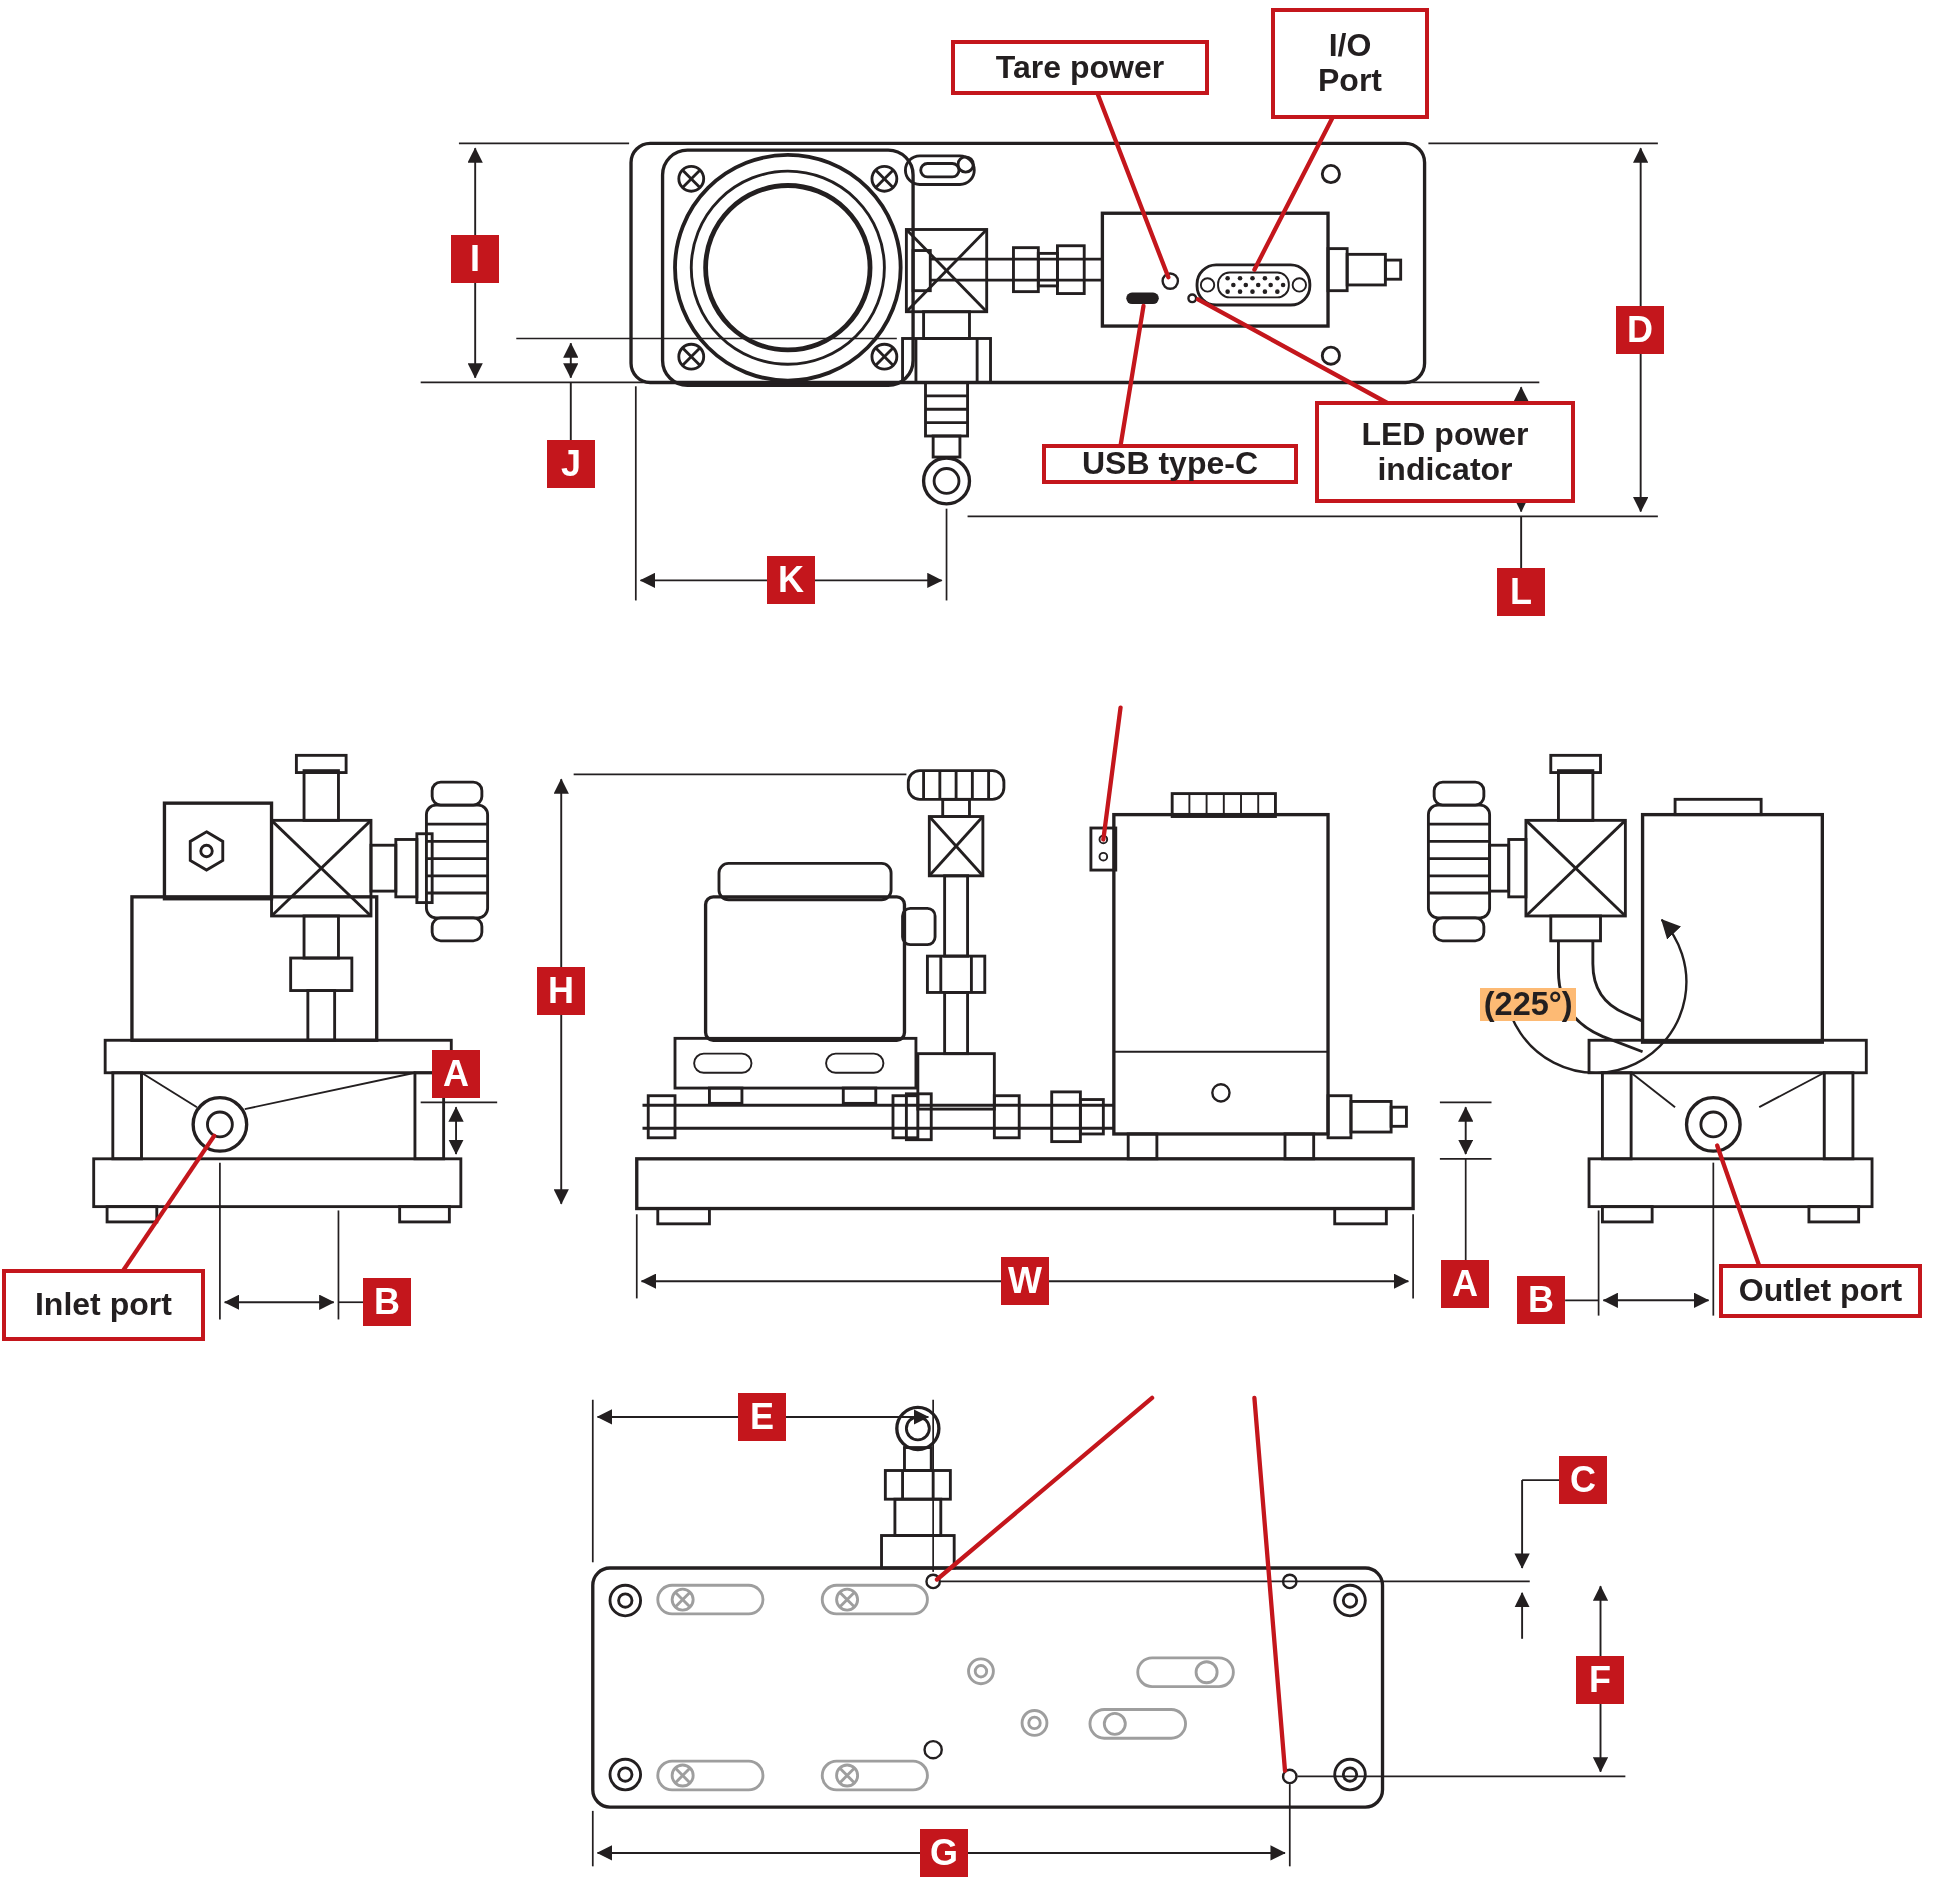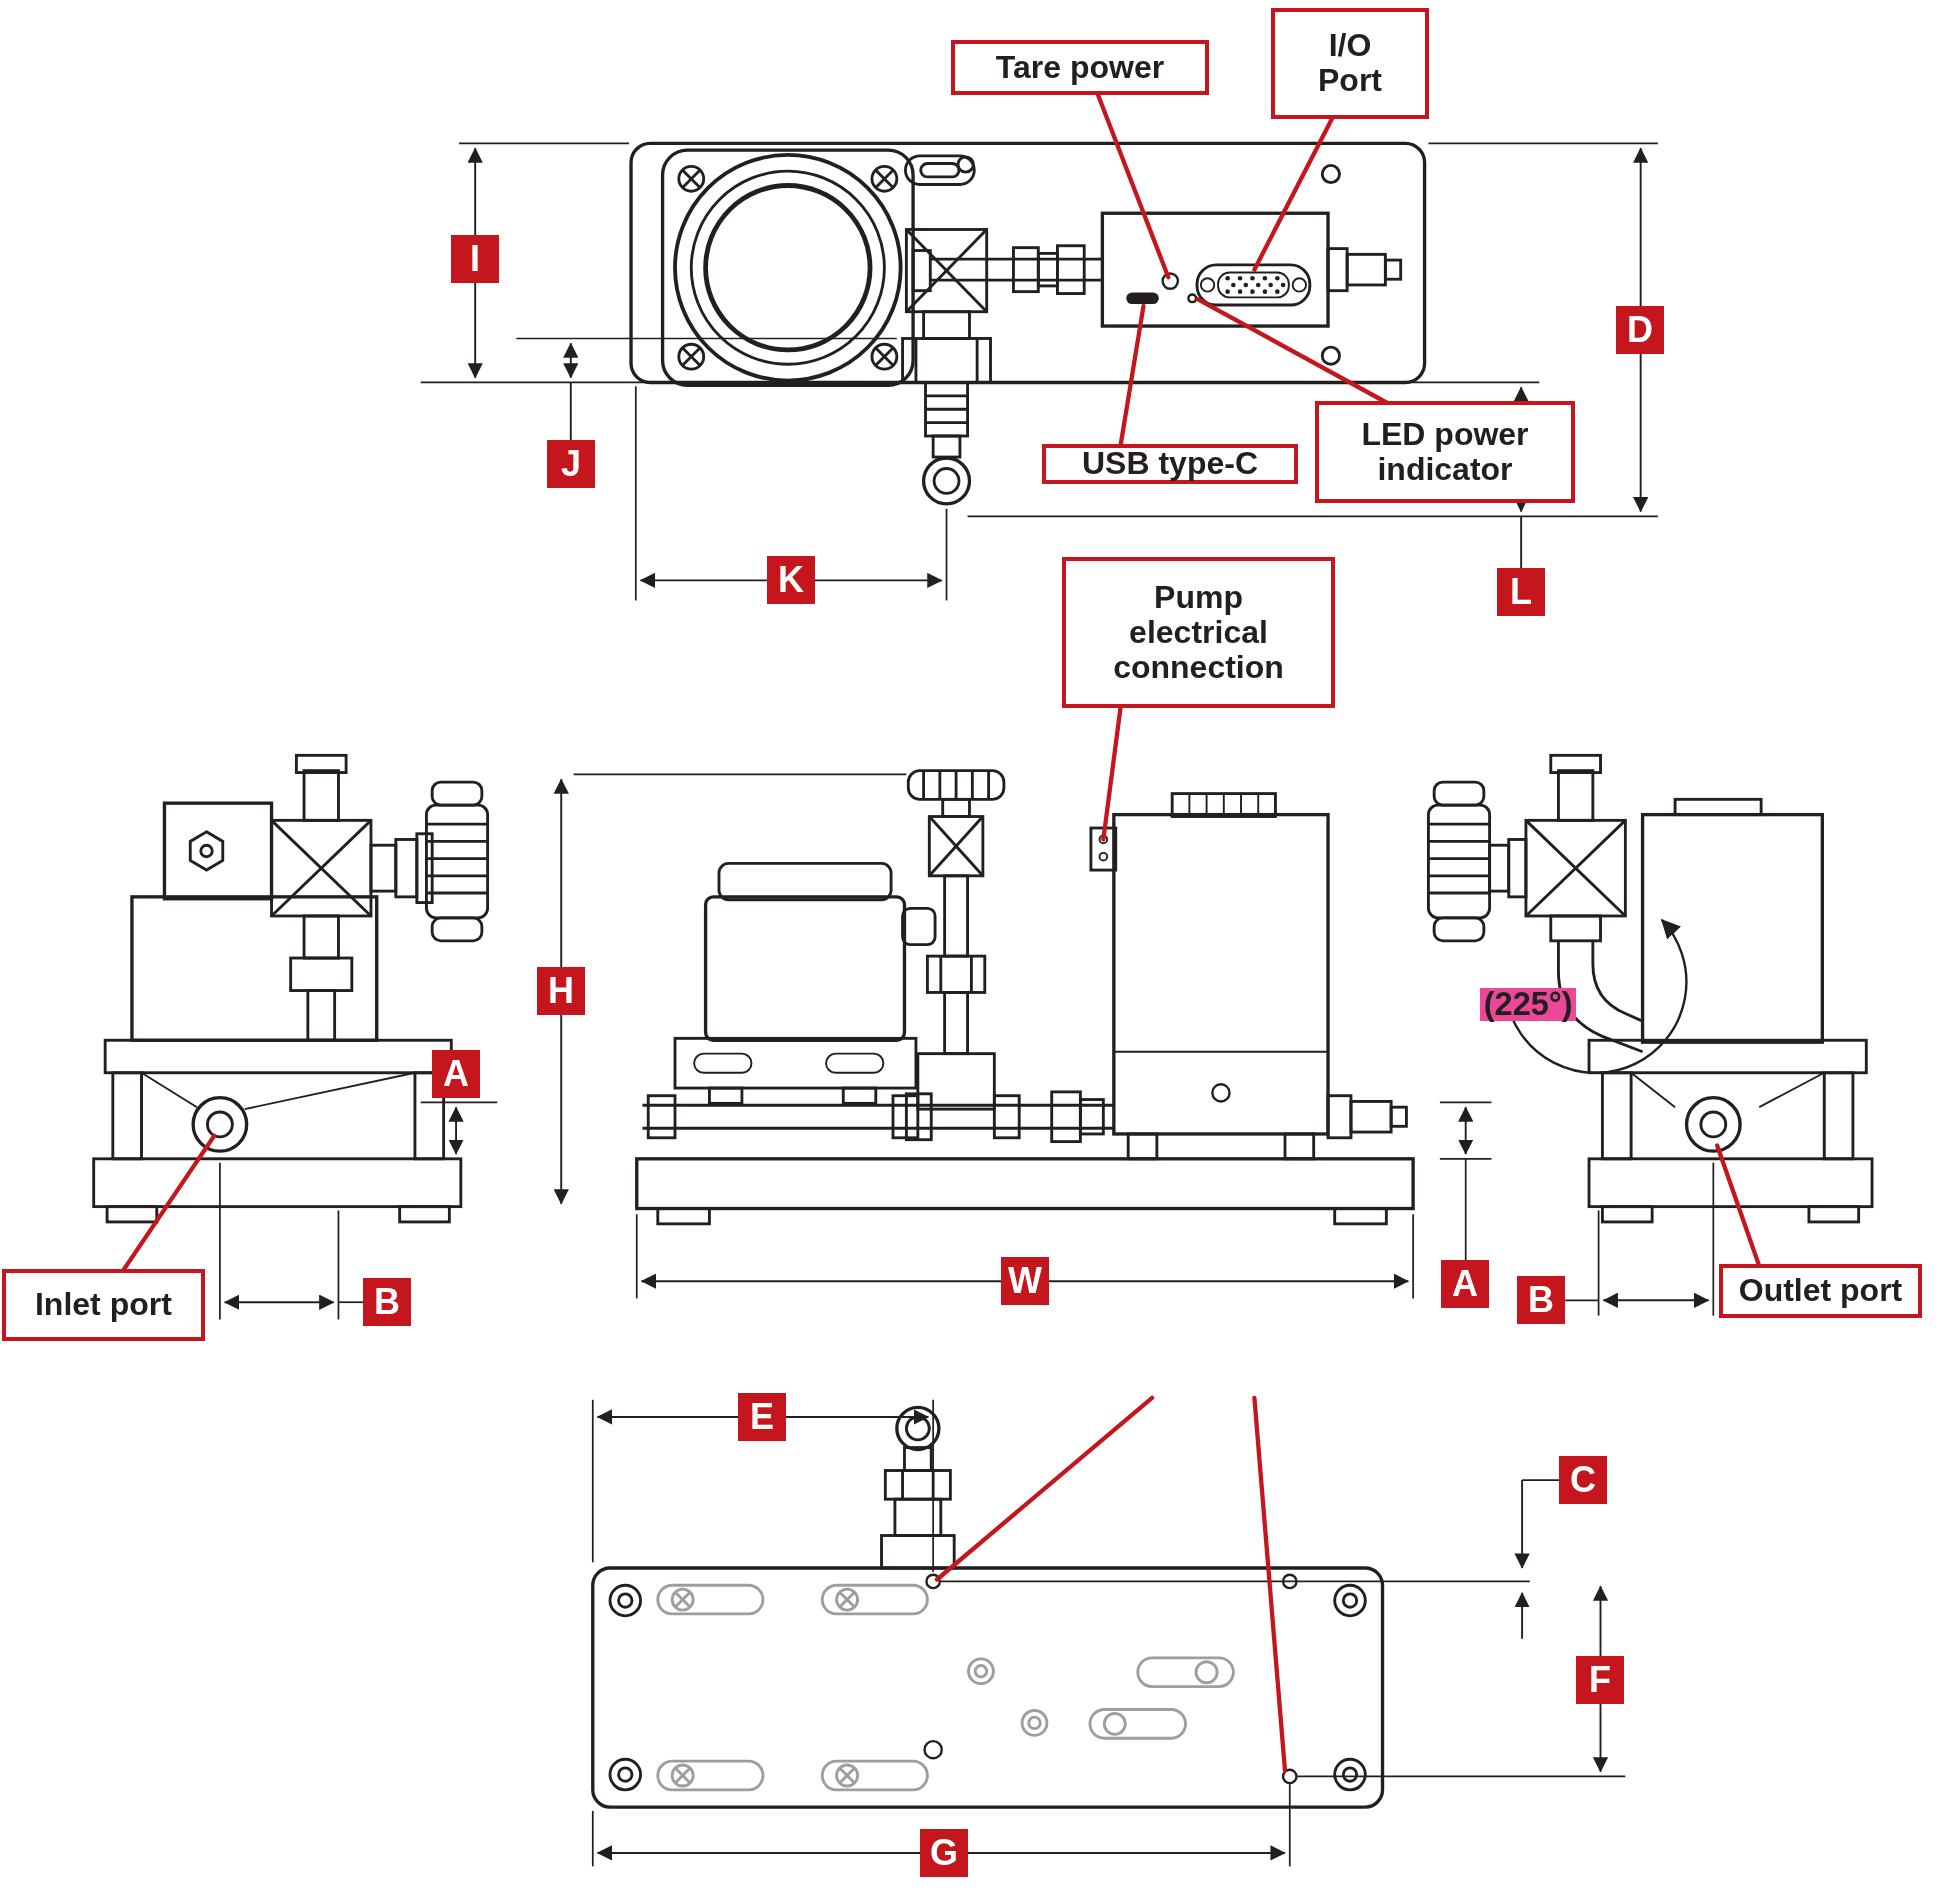--- a/index.html
+++ b/index.html
@@ -20,21 +20,21 @@
   }
   .callout {
     position:absolute;
     background:#ffffff;
     border:4.8px solid var(--accent-red, #c4161c);
     color:#231f20; font-weight:bold; font-size:32px; line-height:1.1;
     display:flex; align-items:center; justify-content:center;
     text-align:center; white-space:pre-line; padding:3.8px 11.5px;
   }
   .angle {
-    position:absolute; background:#ec4899; color:#231f20;
+    position:absolute; background:#fdba74; color:#231f20;
     font-weight:bold; font-size:32.5px; padding:0 3.8px; line-height:1;text-align:right;
   }
 </style>
 </head>
 <body>
 
 <div id="stage">
 
 <svg class="drawing" width="1960" height="1896" viewBox="0 0 2050 1983">
   <defs>
@@ -429,22 +429,19 @@
   <div class="badge" style="left:1559px; top:1456px;">C</div>
   <div class="badge" style="left:1576px; top:1656px;">F</div>
   <div class="badge" style="left:920px; top:1829px;">G</div>
 
   <div class="callout" style="left:951px; top:40px; width:258px; height:55px;">Tare power</div>
   <div class="callout" style="left:1271px; top:7.6px; width:158px; height:111px;">I/O
 Port</div>
   <div class="callout" style="left:994px; top:444px; width:256px; height:40px;margin-left:48px;">USB type-C</div>
   <div class="callout" style="left:1315px; top:401px; width:260px; height:102px;">LED power
 indicator</div>
-  <div class="callout" style="left:1062px; top:557px; width:273px; height:151px;">Pump
-electrical
-connection</div>
   <div class="callout" style="left:1.9px; top:1269px; width:203px; height:72px;">Inlet port</div>
   <div class="callout" style="left:1719px; top:1264px; width:203px; height:54px;">Outlet port</div>
 
   <div class="angle" style="left:1480px; top:988px;">(225°)</div>
 
 </div>
 
 
 </body></html>

